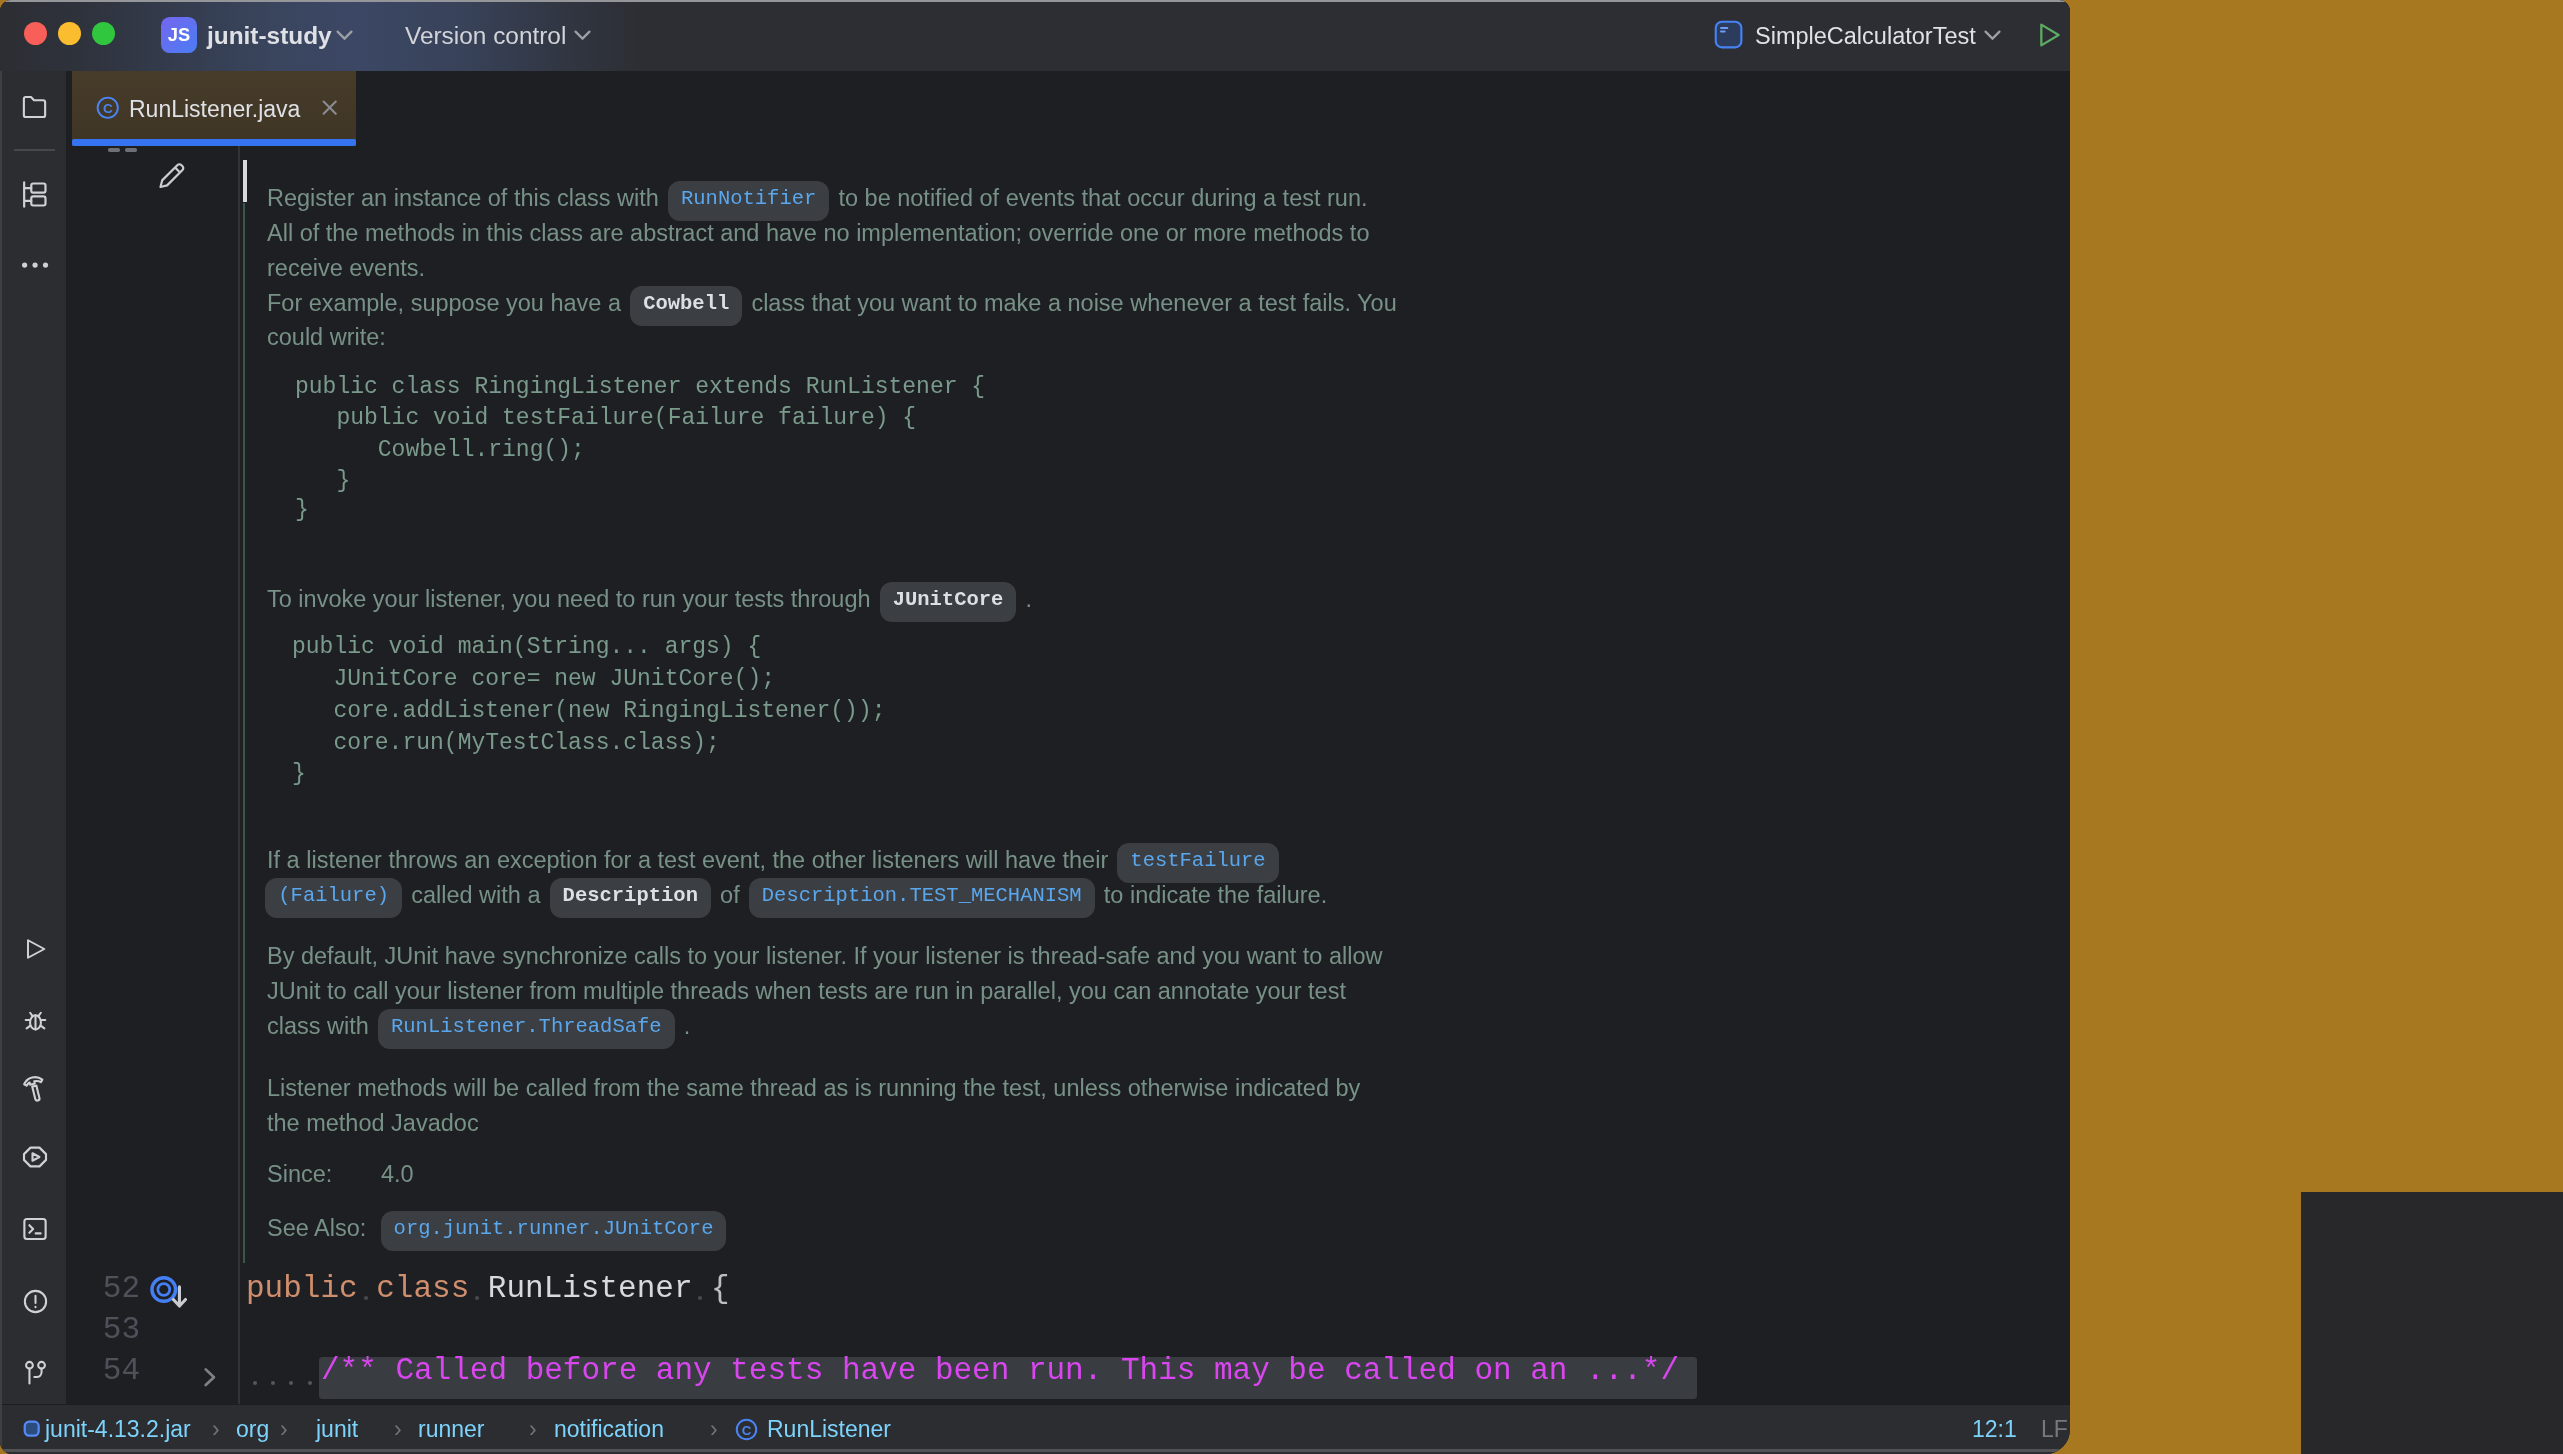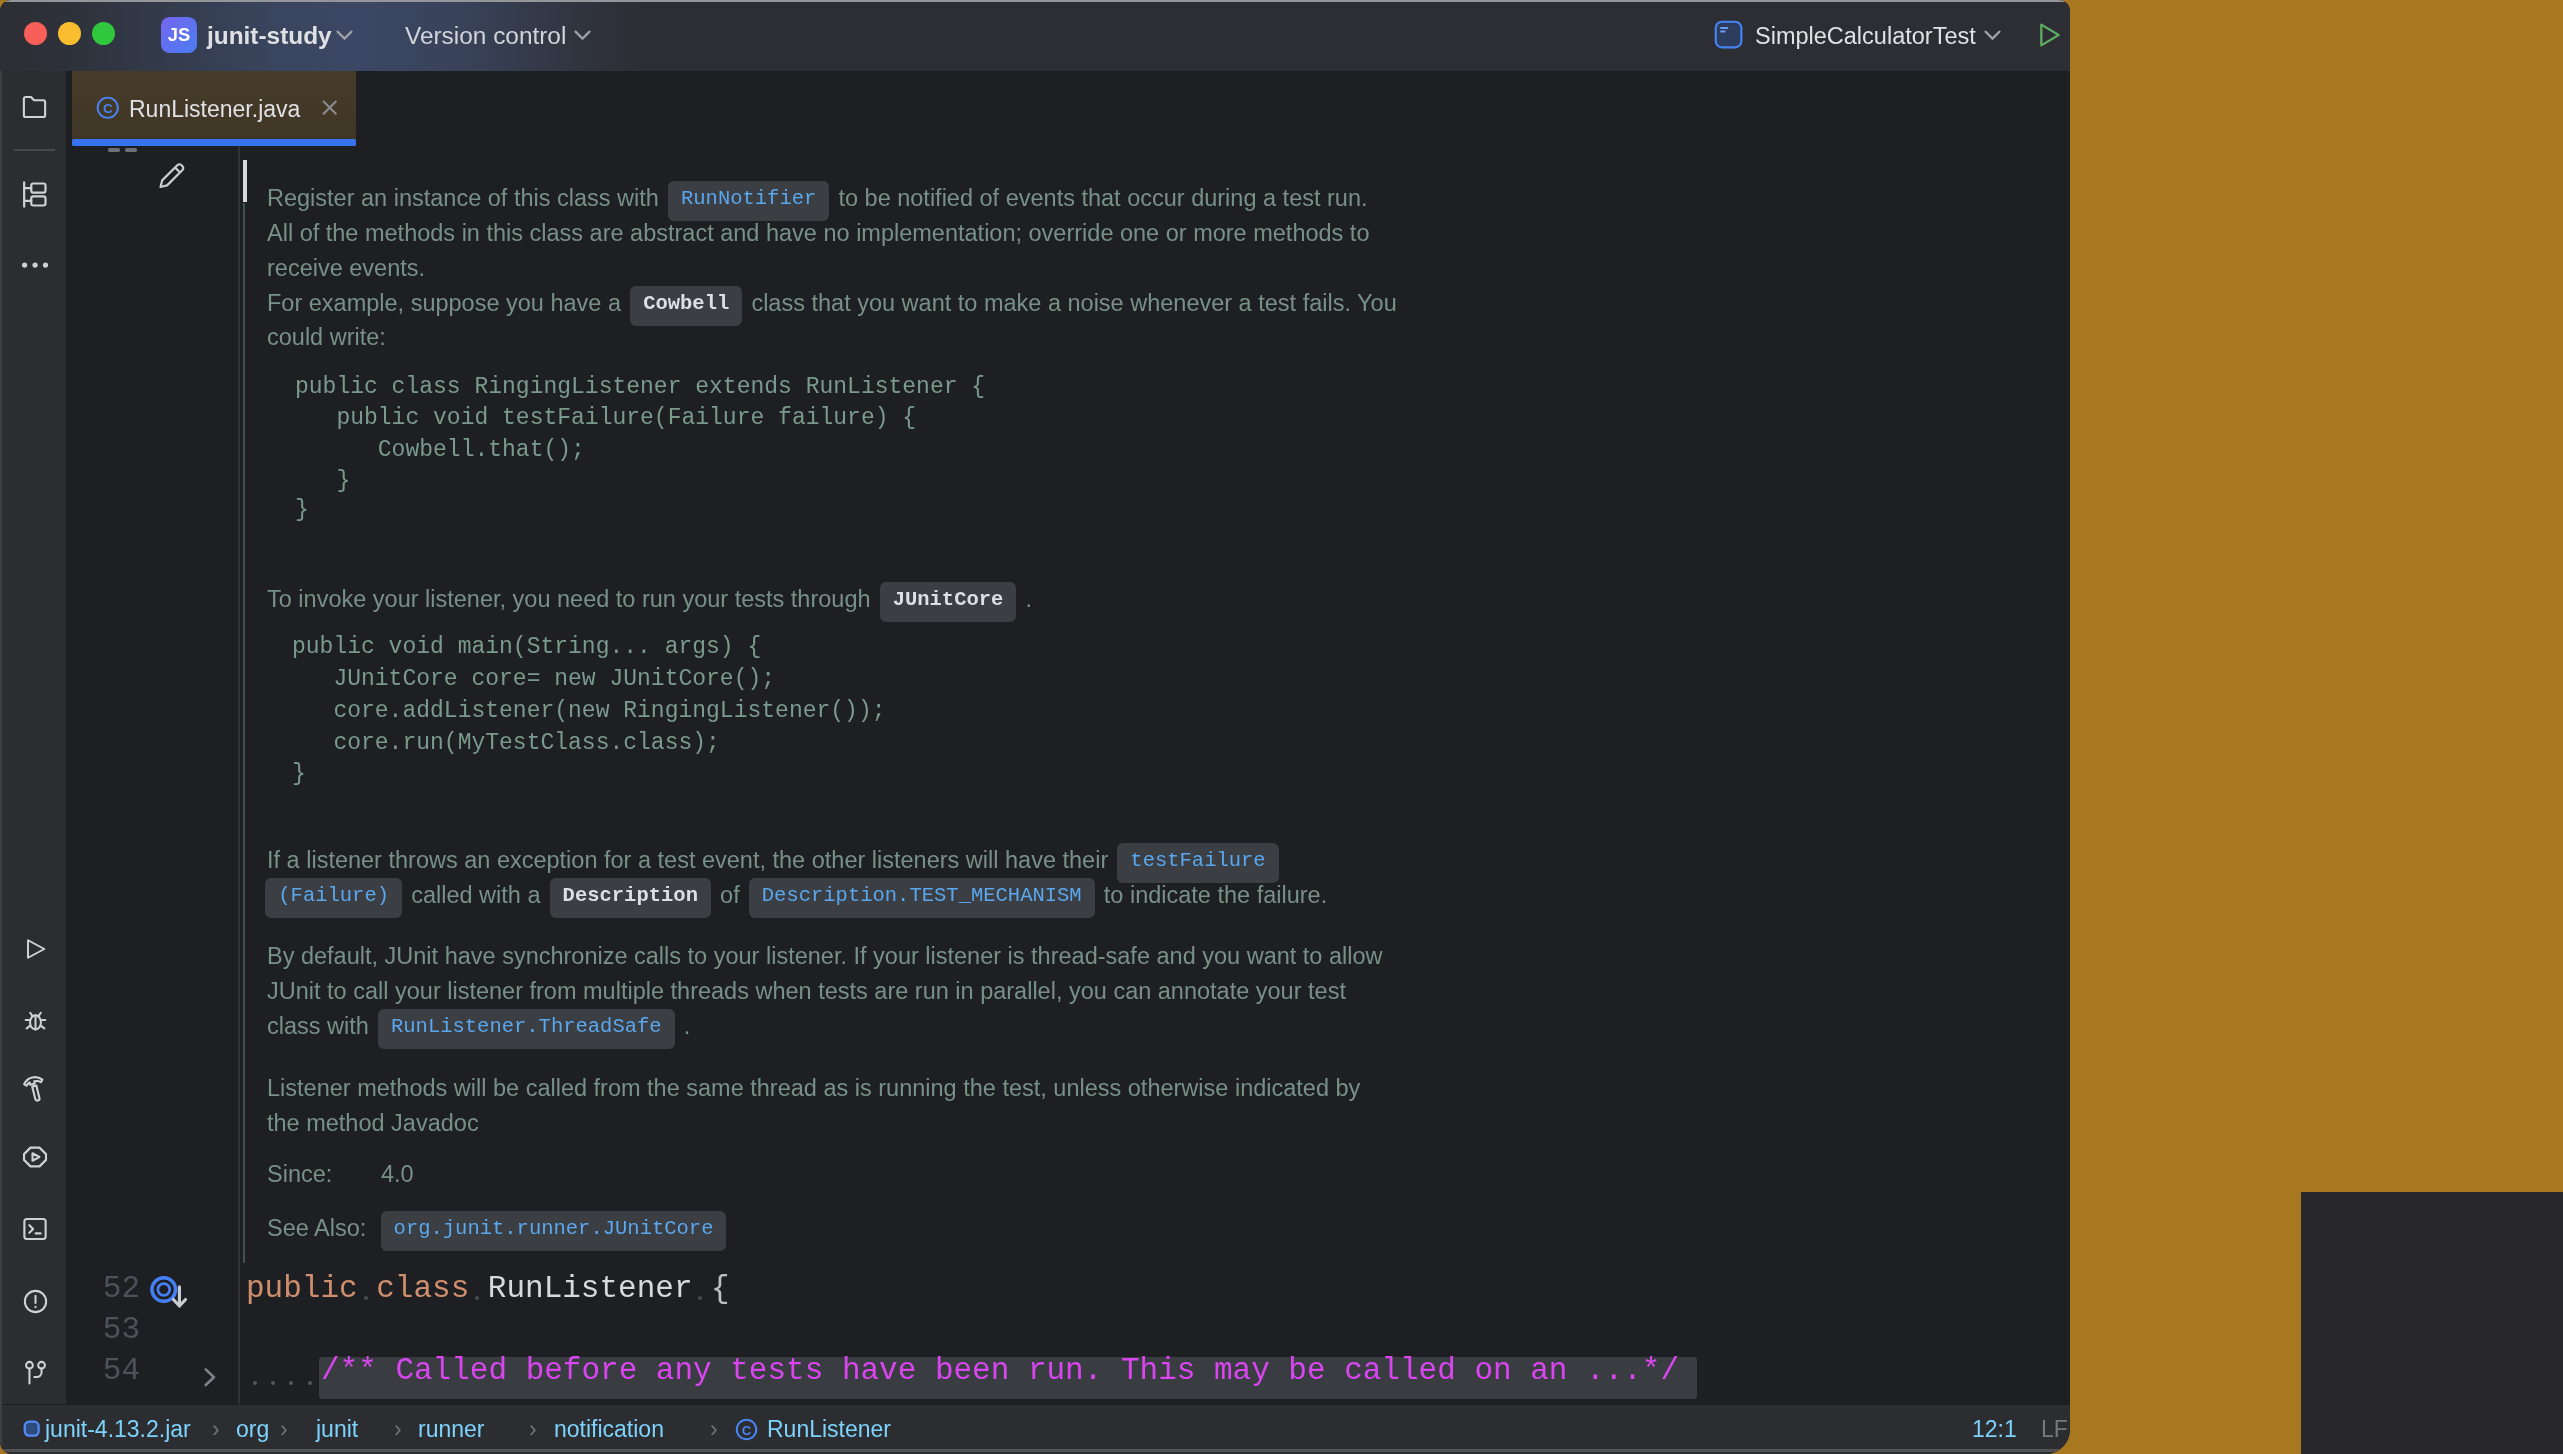--- a/index.html
+++ b/index.html
@@ -21,21 +21,21 @@
   #tab { position:absolute; left:6.1px; top:0; width:284px; height:75px; background:linear-gradient(#473c2a,#3f3524); }
   #tabline { position:absolute; left:6.1px; top:68px; width:284px; height:7px; background:#3673f0; border-radius:1.7px; }
   #editor { position:absolute; left:66px; top:146px; width:2425px; height:1258px; background:#1e1f22; }
   
   #statusbar { position:absolute; left:0; top:1404px; width:2563px; height:51px; background:#2b2d30; border-top:1.7px solid #1c1d20; }
   #normalblk { position:absolute; left:2411px; top:1404px; width:135px; height:50px; background:#a9bf63; border-top-left-radius:3.5px; }
   #botline { position:absolute; left:0; top:1449px; width:2563px; height:2.6px; background:#77787c; opacity:.5; z-index:80; }
   
   .dl { position:absolute; left:267px; font:23.5px/35px "Liberation Sans",sans-serif; color:#779186; white-space:pre; }
   .cl { position:absolute; left:295px; font:23px/31px "Liberation Mono",monospace; color:#7a9a8c; white-space:pre; }
-  .chip { display:inline-block; font-family:"Liberation Mono",monospace; font-size:20.5px; background:#3b3e42; border-radius:6px; padding:6.1px 13px 10.5px; margin:0 2.6px; line-height:23px; vertical-align:1.7px; }
+  .chip { display:inline-block; font-family:"Liberation Mono",monospace; font-size:20.5px; background:#3b3e42; border-radius:12px; padding:6.1px 13px 10.5px; margin:0 2.6px; line-height:23px; vertical-align:1.7px; }
   .chipb { color:#5aa7ee; }
   .chipw { color:#dcdfe4; font-weight:bold; }
   
   .ed { position:absolute; font:31px/41px "Liberation Mono",monospace; white-space:pre; }
   .lnum { position:absolute; width:70px; text-align:right; font:31px/41px "Liberation Mono",monospace; color:#4d525a; }
   
   .st { position:absolute; font:23px/51px "Liberation Sans",sans-serif; color:#7dd3fc; top:1404px; white-space:nowrap; }
 </style>
 </head>
 <body>
@@ -214,21 +214,21 @@
   <div class="abs" style="left:243px;top:160px;width:3.5px;height:42px;background:#d7d9dd;"></div>
   <div class="abs" style="left:243px;top:203px;width:1.7px;height:1060px;background:#3a5746;"></div>
 
   <div class="dl" style="top:181px;">Register an instance of this class with <span class="chip chipb">RunNotifier</span> to be notified of events that occur during a test run.</div>
   <div class="dl" style="top:216px;">All of the methods in this class are abstract and have no implementation; override one or more methods to</div>
   <div class="dl" style="top:251px;">receive events.</div>
   <div class="dl" style="top:286px;">For example, suppose you have a <span class="chip chipw">Cowbell</span> class that you want to make a noise whenever a test fails. You</div>
   <div class="dl" style="top:320px;">could write:</div>
   <div class="cl" style="top:372px;">public class RingingListener extends RunListener {</div>
   <div class="cl" style="top:403px;">   public void testFailure(Failure failure) {</div>
-  <div class="cl" style="top:435px;">      Cowbell.that();</div>
+  <div class="cl" style="top:435px;">      Cowbell.ring();</div>
   <div class="cl" style="top:466px;">   }</div>
   <div class="cl" style="top:495px;">}</div>
   <div class="dl" style="top:582px;">To invoke your listener, you need to run your tests through <span class="chip chipw">JUnitCore</span> .</div>
   <div class="cl" style="top:632px;left:292px;">public void main(String... args) {</div>
   <div class="cl" style="top:664px;left:292px;">   JUnitCore core= new JUnitCore();</div>
   <div class="cl" style="top:696px;left:292px;">   core.addListener(new RingingListener());</div>
   <div class="cl" style="top:728px;left:292px;">   core.run(MyTestClass.class);</div>
   <div class="cl" style="top:759px;left:292px;">}</div>
   <div class="dl" style="top:843px;">If a listener throws an exception for a test event, the other listeners will have their <span class="chip chipb">testFailure</span></div>
   <div class="dl" style="top:878px;"><span class="chip chipb" style="margin-left:-1.7px;">(Failure)</span> called with a <span class="chip chipw">Description</span> of <span class="chip chipb">Description.TEST_MECHANISM</span> to indicate the failure.</div>

